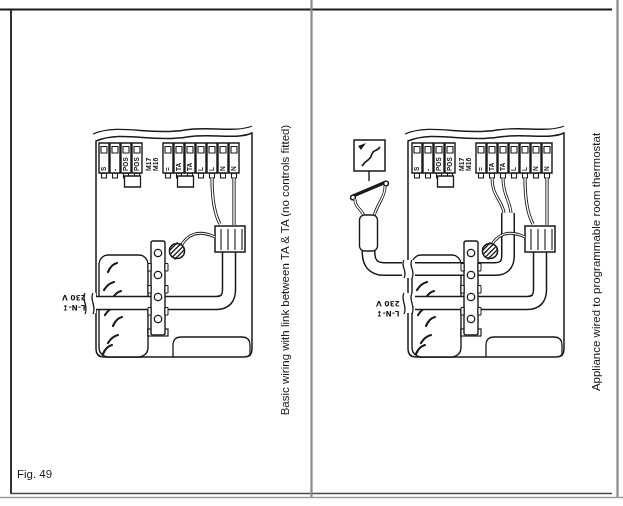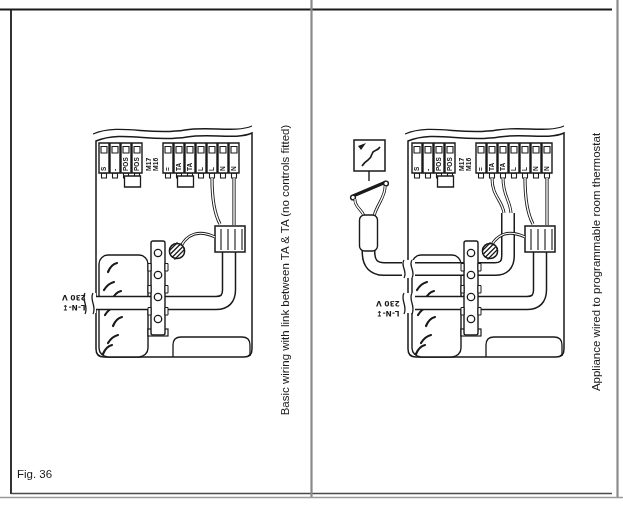--- a/index.html
+++ b/index.html
@@ -175,15 +175,15 @@
 <div class="power-label" style="left:74px;top:302px;">
   <div>L-N-↧</div>
   <div>230 V</div>
 </div>
 
 <div class="power-label" style="left:388px;top:308px;">
   <div>L-N-↧</div>
   <div>230 V</div>
 </div>
 
-<div class="fig-label">Fig. 36</div>
+<div class="fig-label">Fig. 49</div>
 
 </div>
 
 </body></html>

